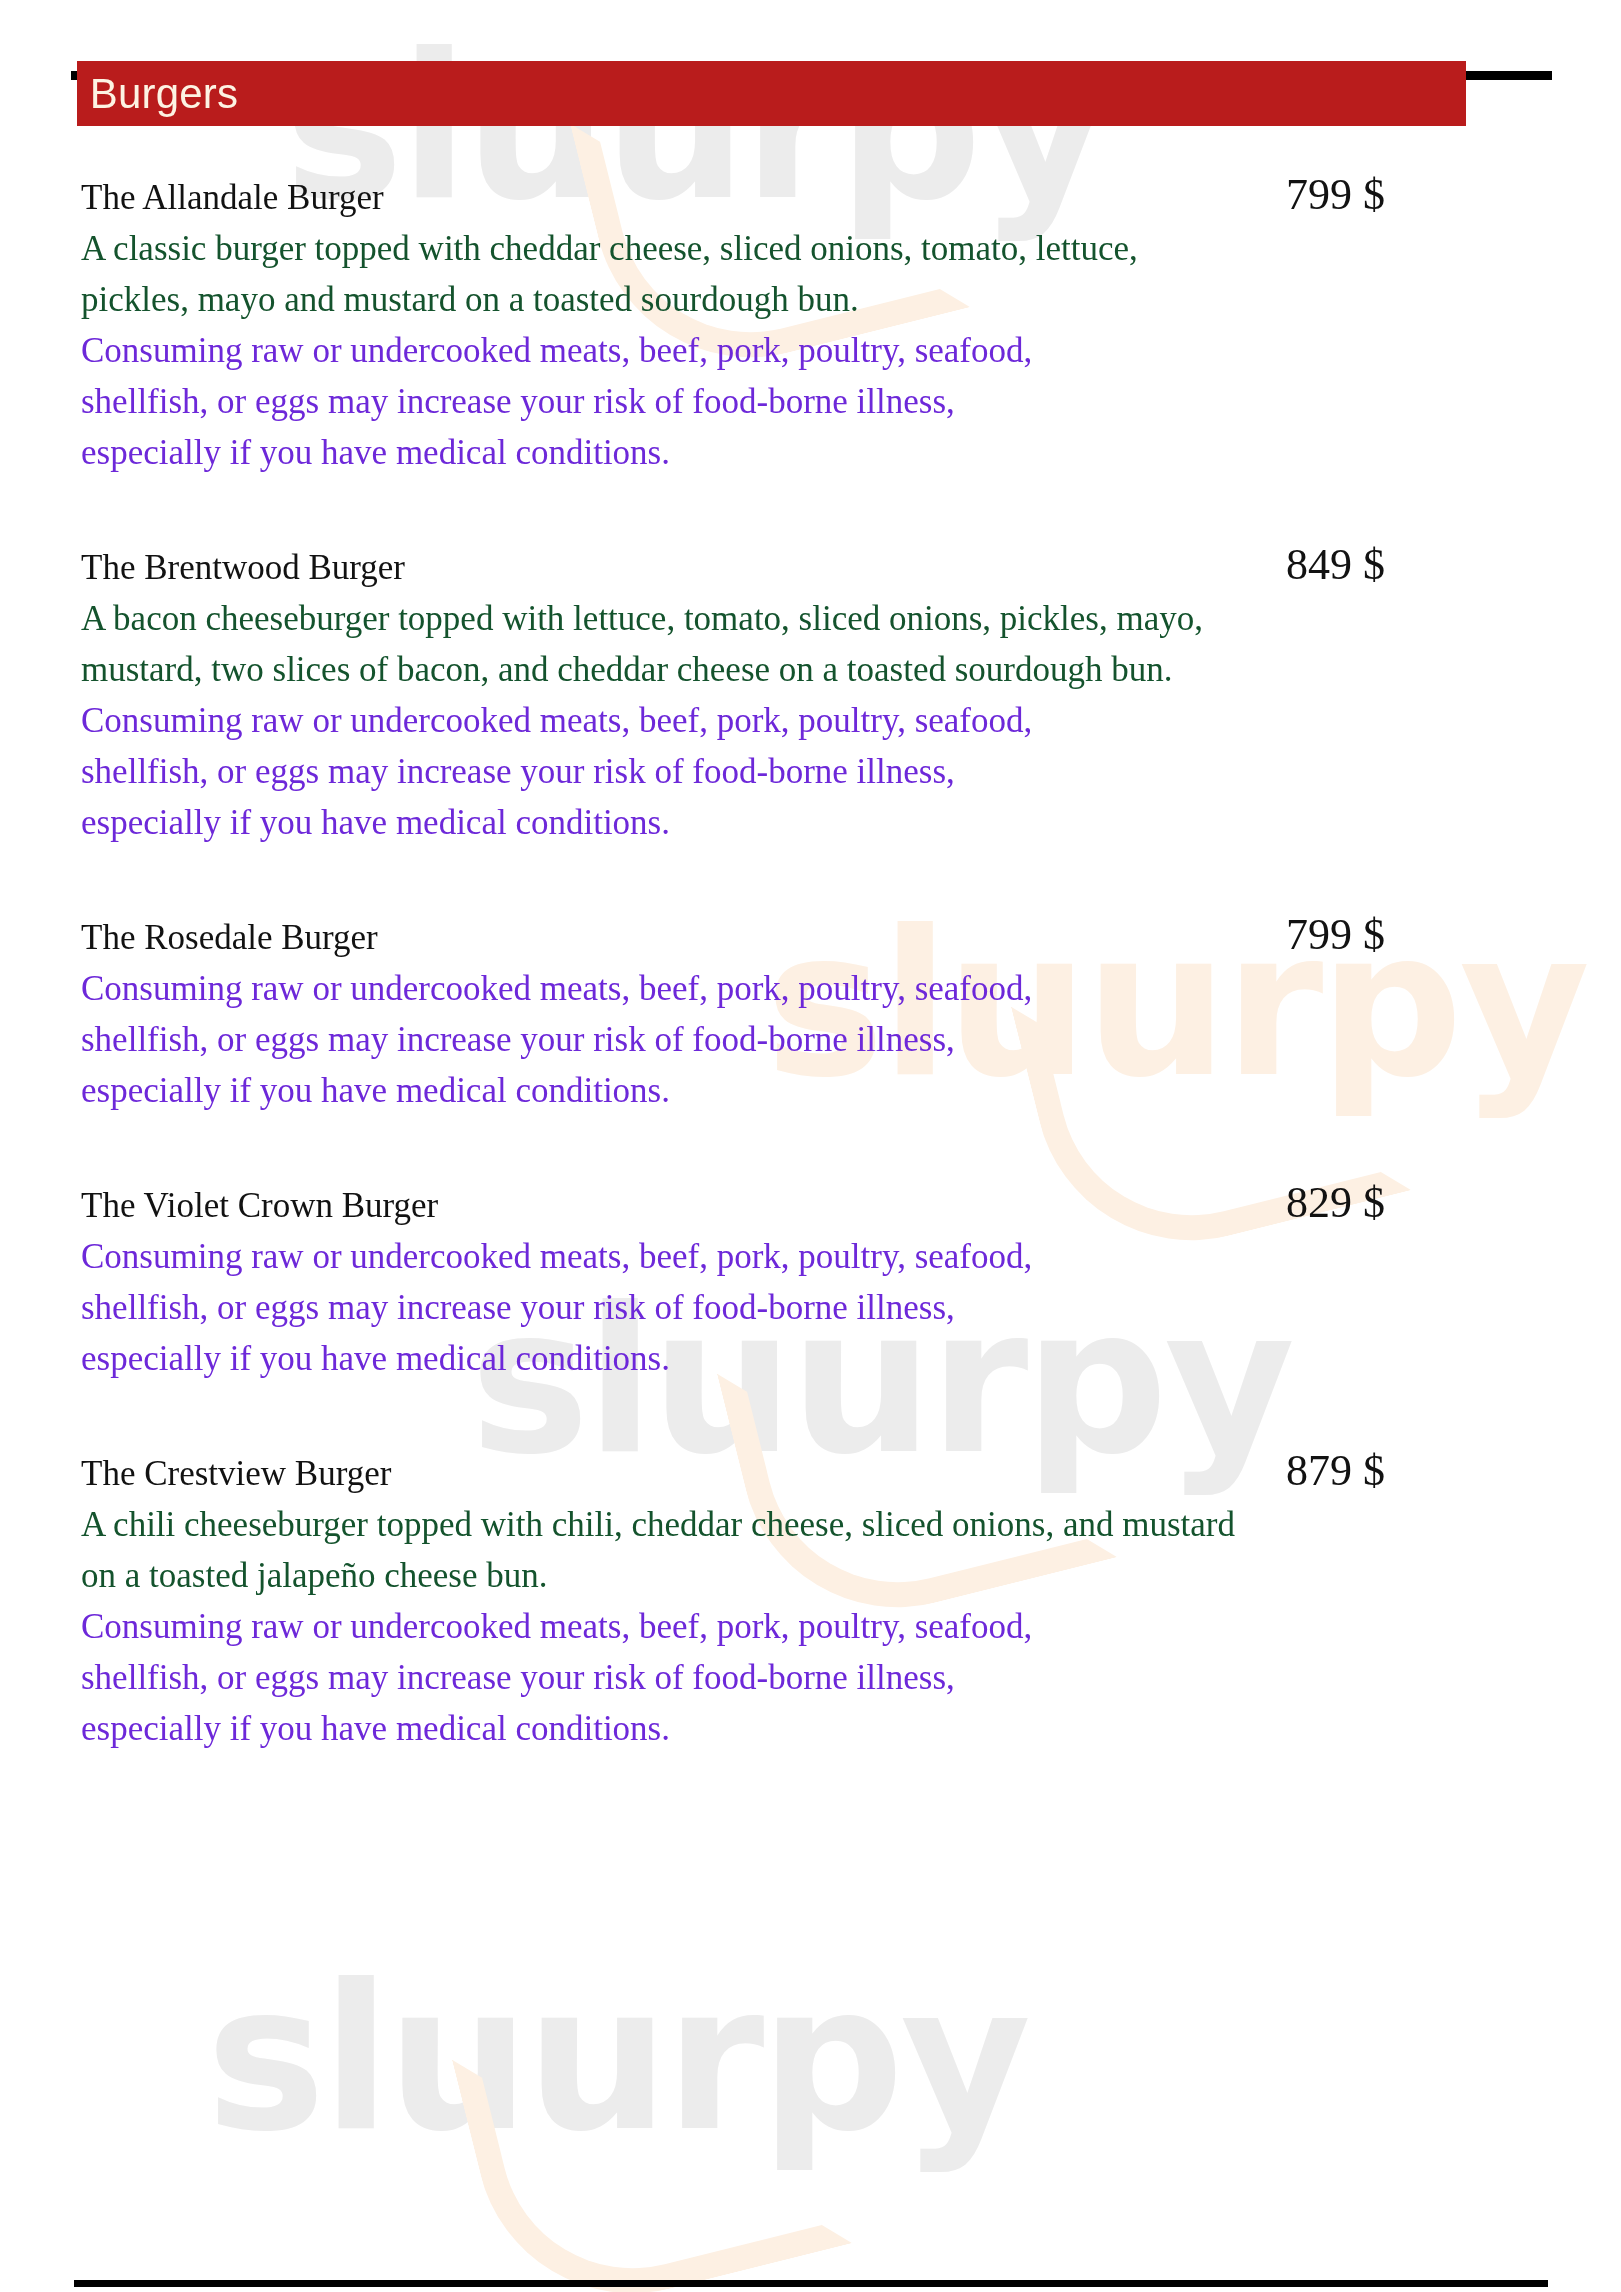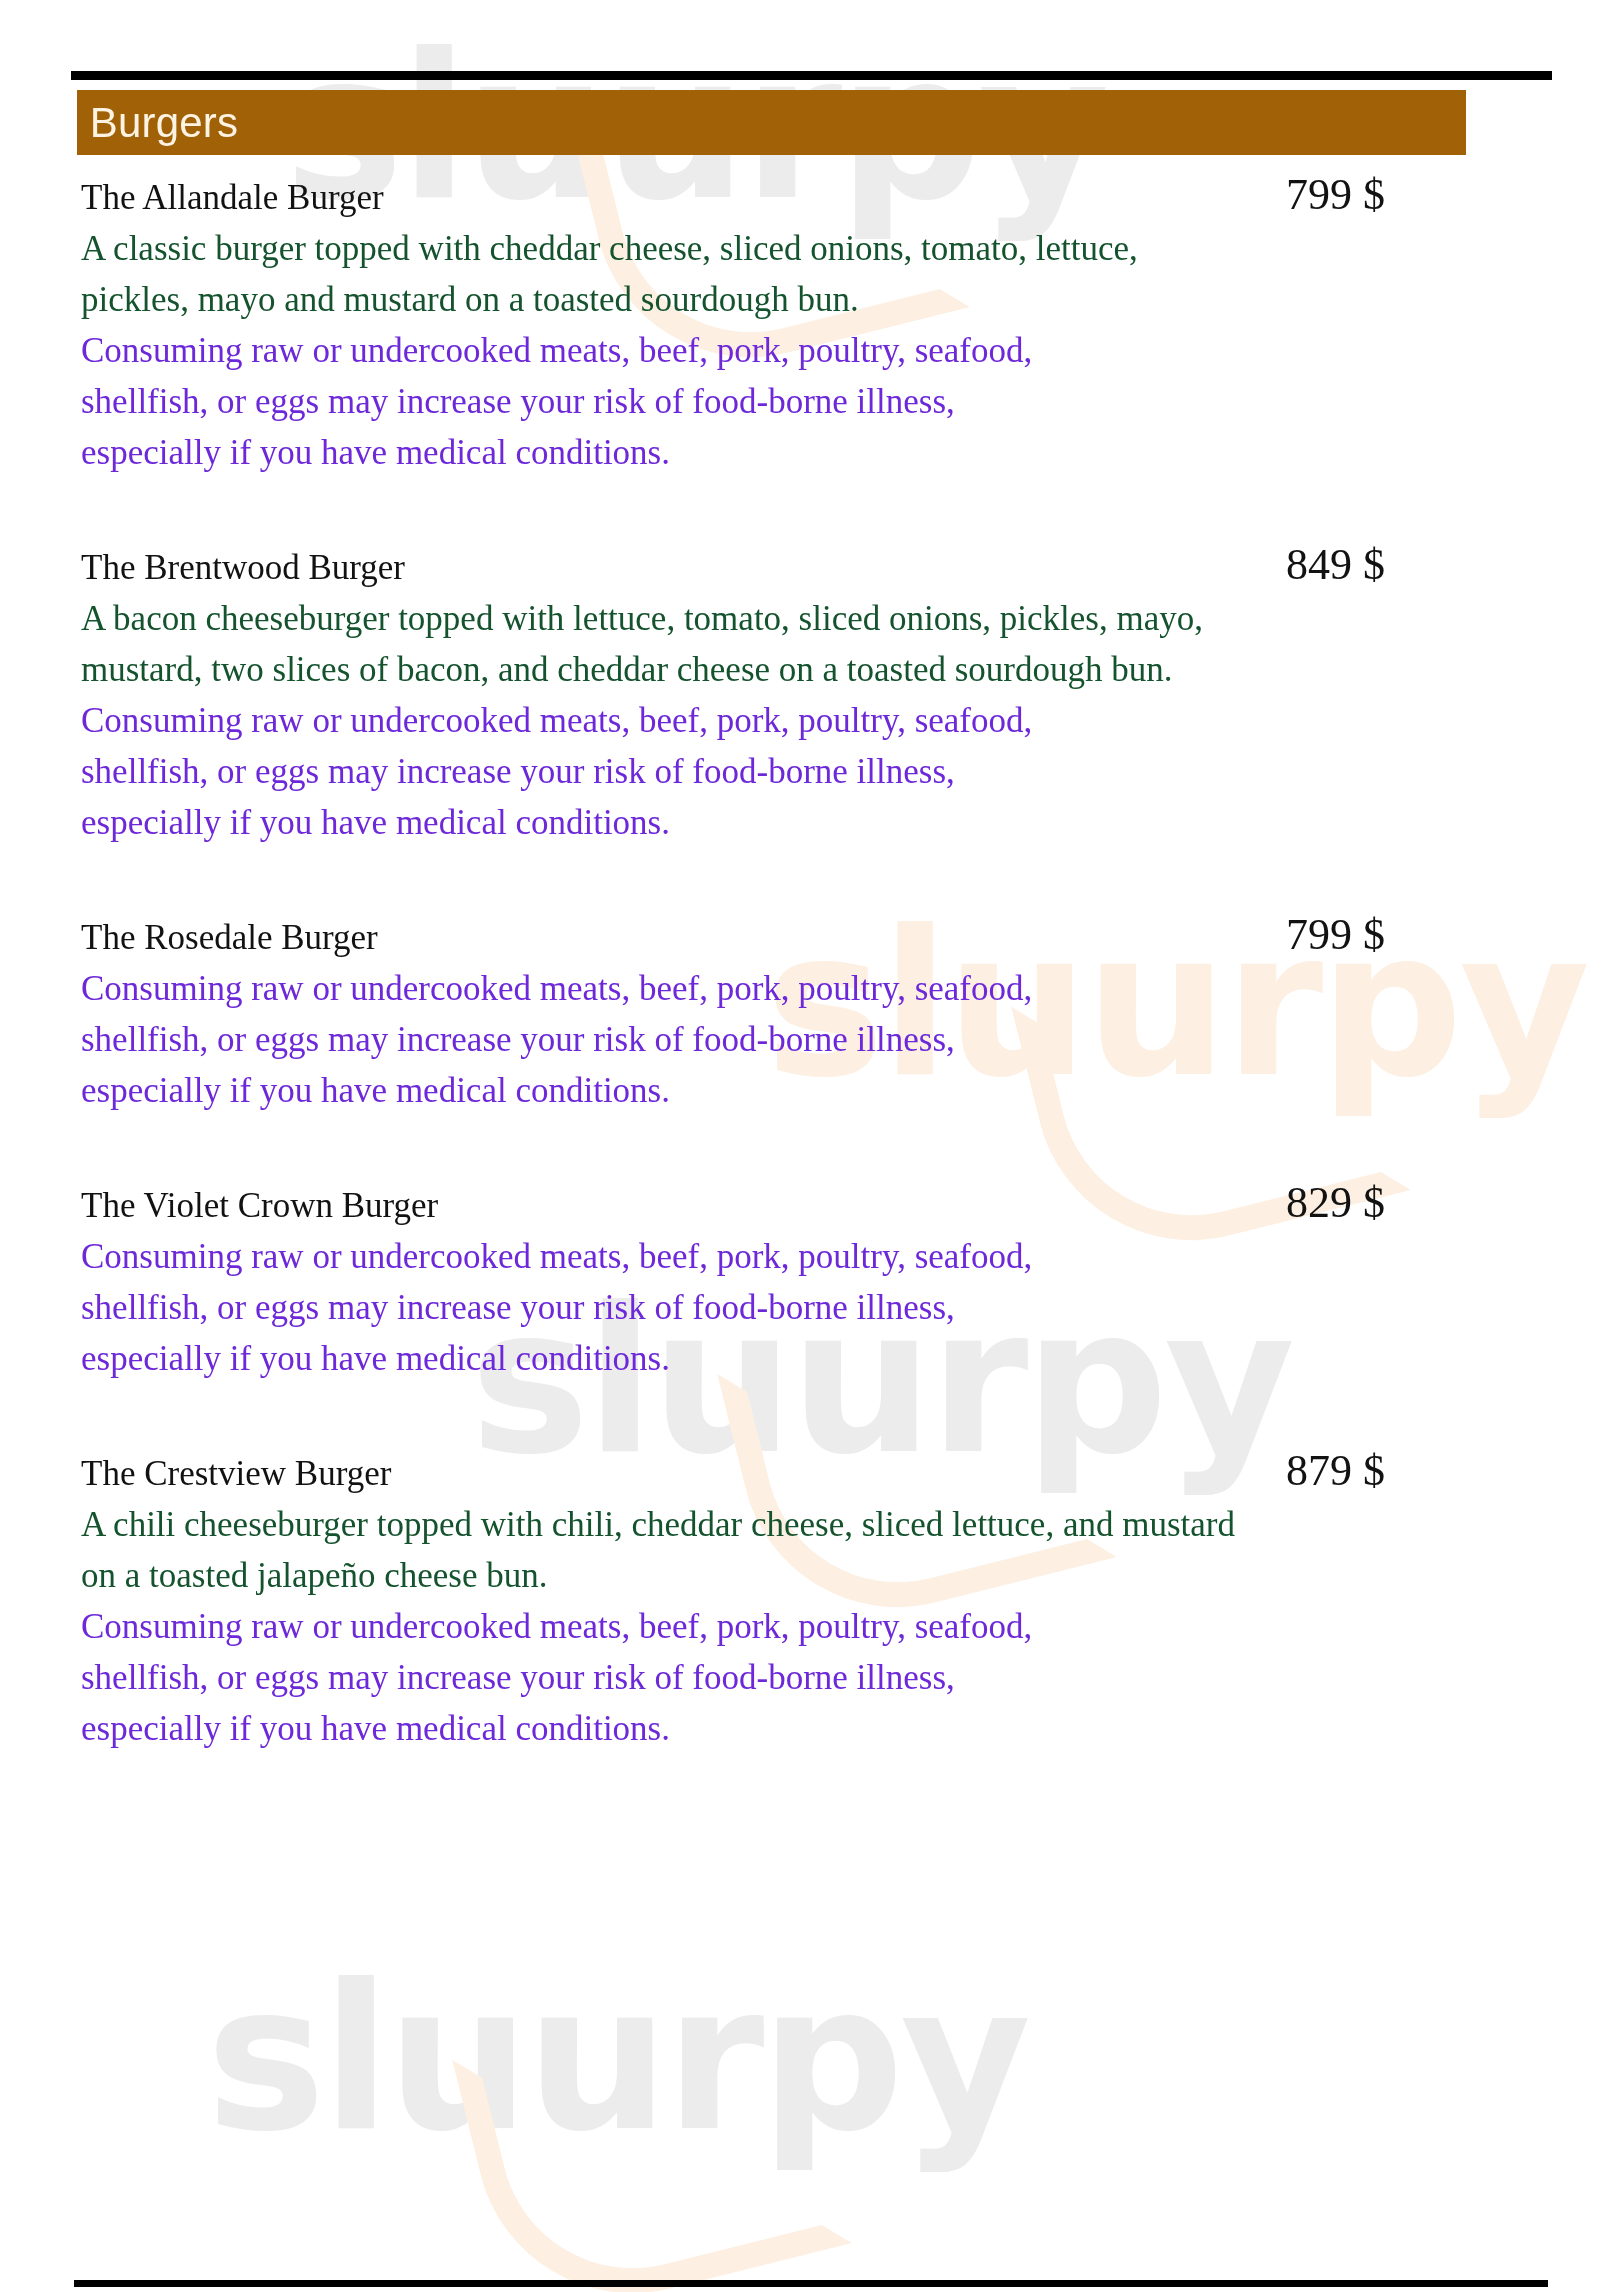--- a/index.html
+++ b/index.html
@@ -69,24 +69,24 @@
     left: 71px;
     top: 71px;
     width: 1481px;
     height: 8.8px;
     background: #000000;
   }
 
   .section-header {
     position: absolute;
     left: 77px;
-    top: 90px;
+    top: 61px;
     width: 1389px;
     height: 65px;
-    background: #a16207;
+    background: #b91c1c;
     display: flex;
     align-items: center;
   }
   .section-header-title {
     color: #FDF3E3;
     font-family: "Liberation Sans", "DejaVu Sans", sans-serif;
     font-size: 42px;
     font-weight: 400;
     line-height: 1;
     padding-left: 12.7px;
@@ -200,21 +200,21 @@
         <span class="item-price">829 $</span>
       </div>
       <div class="item-disclaimer">Consuming raw or undercooked meats, beef, pork, poultry, seafood, shellfish, or eggs may increase your risk of food-borne illness, especially if you have medical conditions.</div>
     </div>
 
     <div class="menu-item">
       <div class="item-head">
         <span class="item-name">The Crestview Burger</span>
         <span class="item-price">879 $</span>
       </div>
-      <div class="item-desc">A chili cheeseburger topped with chili, cheddar cheese, sliced lettuce, and mustard on a toasted jalapeño cheese bun.</div>
+      <div class="item-desc">A chili cheeseburger topped with chili, cheddar cheese, sliced onions, and mustard on a toasted jalapeño cheese bun.</div>
       <div class="item-disclaimer">Consuming raw or undercooked meats, beef, pork, poultry, seafood, shellfish, or eggs may increase your risk of food-borne illness, especially if you have medical conditions.</div>
     </div>
 
   </div>
 
   <div class="bottom-rule"></div>
 
 </div>
 
 

